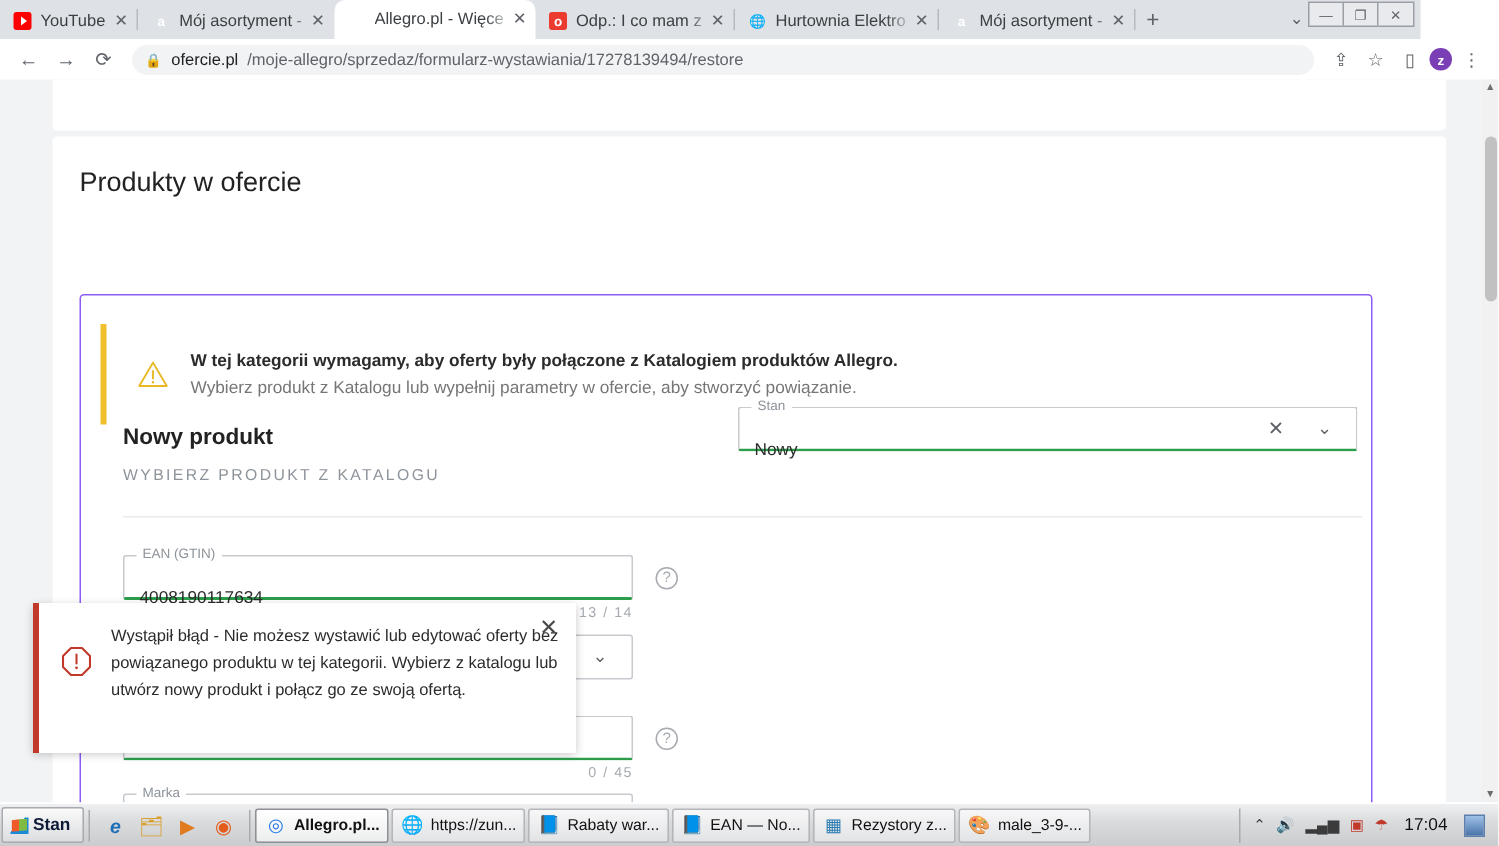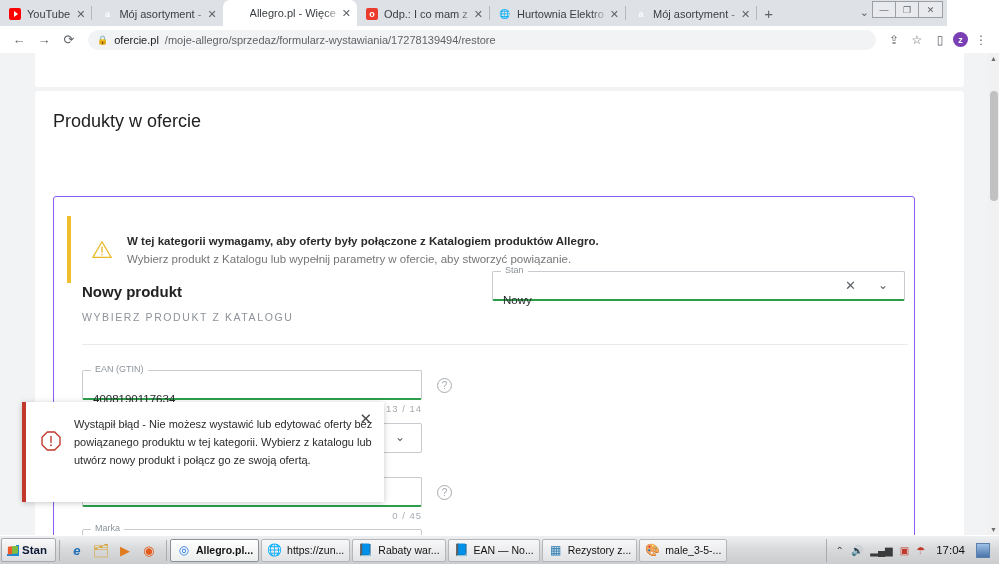--- a/index.html
+++ b/index.html
@@ -388,21 +388,21 @@
     <div class="task-btn">
       <span class="task-ico" style="color:#4a90c4;">📘</span>
       <span class="lbl">EAN — No...</span>
     </div>
     <div class="task-btn">
       <span class="task-ico" style="color:#2a7ab0;">▦</span>
       <span class="lbl">Rezystory z...</span>
     </div>
     <div class="task-btn">
       <span class="task-ico" style="color:#c8a24a;">🎨</span>
-      <span class="lbl">male_3-5-...</span>
+      <span class="lbl">male_3-9-...</span>
     </div>
 
     <div class="tray">
       <span class="tray-ico">⌃</span>
       <span class="tray-ico">🔊</span>
       <span class="tray-ico">▂▄▆</span>
       <span class="tray-ico" style="color:#c0392b;">▣</span>
       <span class="tray-ico" style="color:#c0392b;">☂</span>
       <span class="tray-clock">17:04</span>
       <span class="show-desktop"></span>

